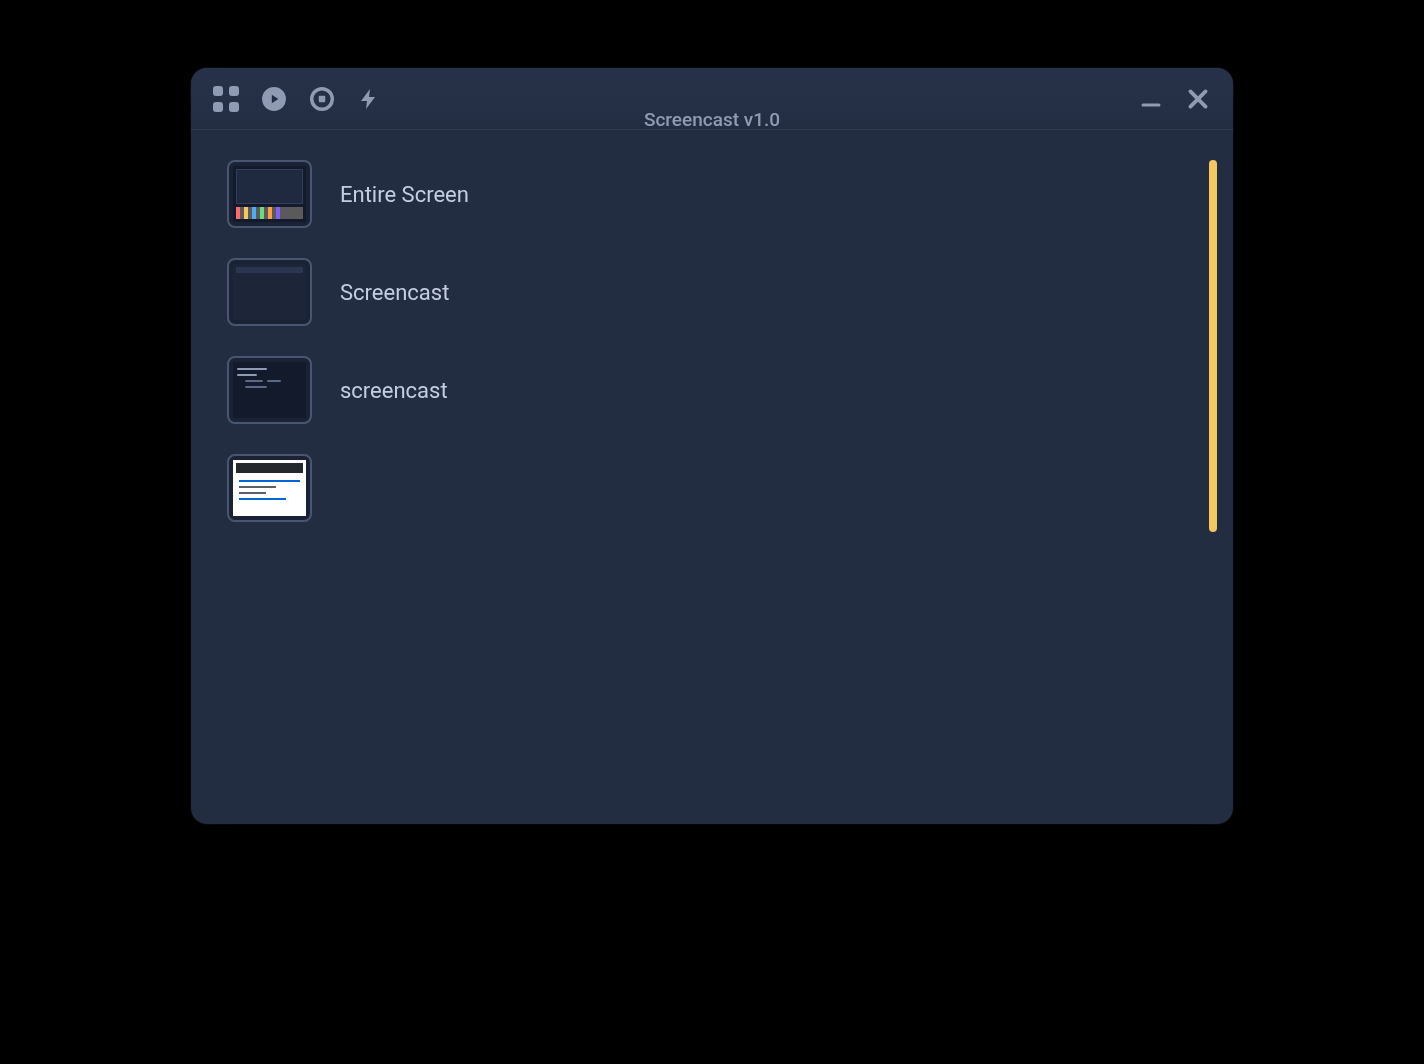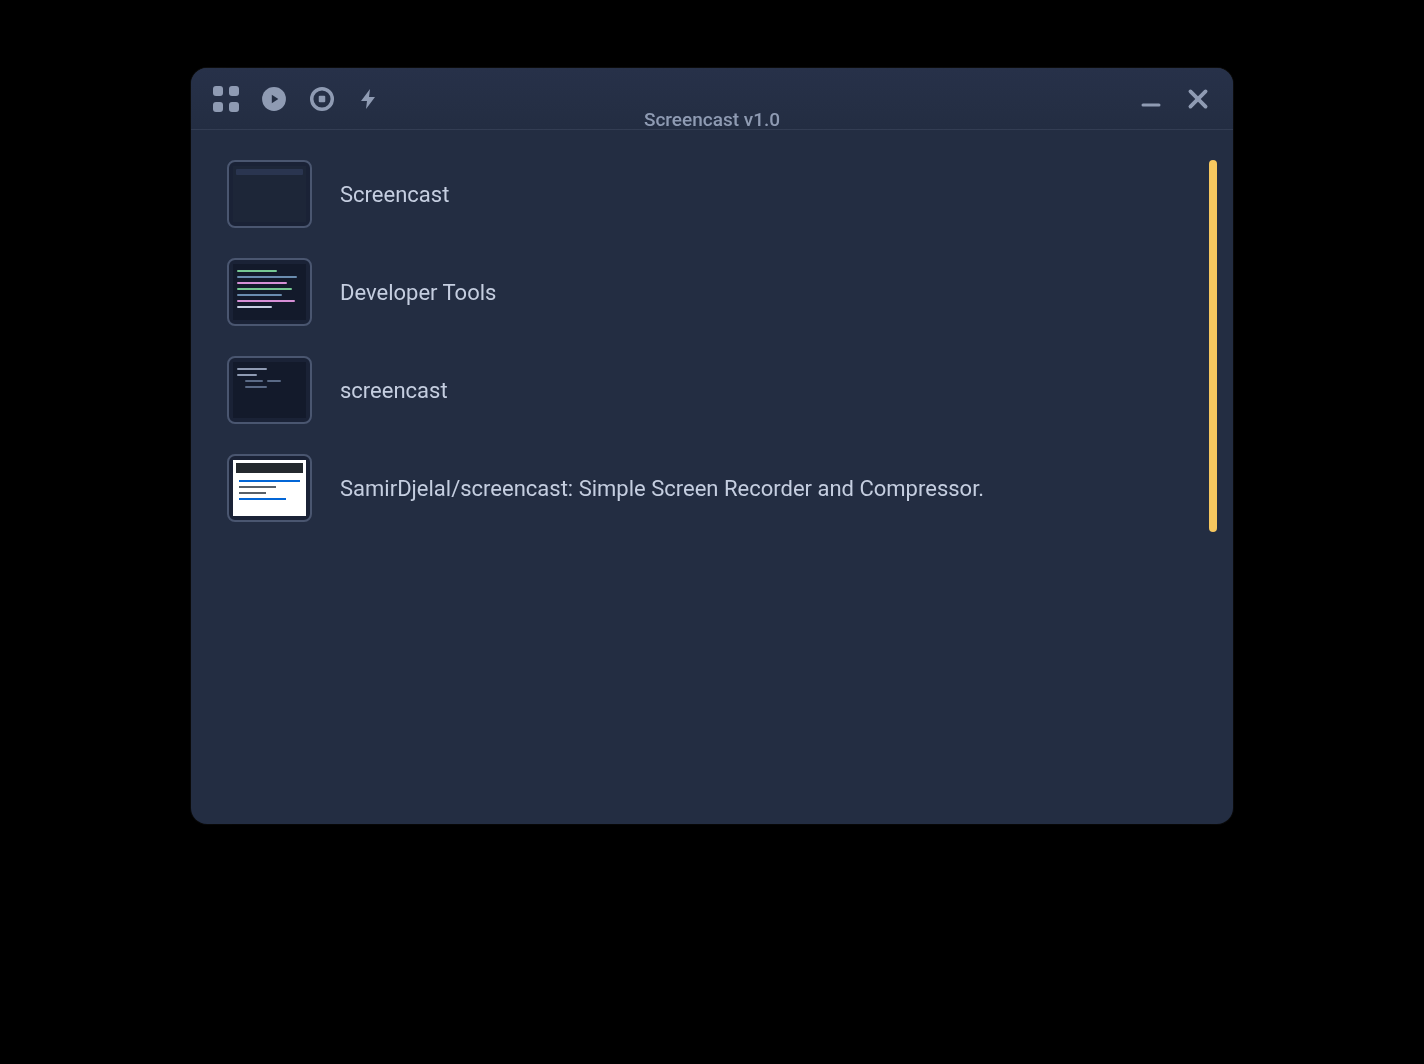--- a/index.html
+++ b/index.html
@@ -237,41 +237,33 @@
             <line x1="5" y1="5" x2="19" y2="19"></line>
             <line x1="19" y1="5" x2="5" y2="19"></line>
           </svg>
       </div>
     </div>
   </div>
 
   <div class="body">
     <div class="list">
 
+    <div class="list-item">
+          <div class="thumb">
+            <div class="prev dark p-entire"></div>
+          </div>
+          <div class="label">Entire Screen</div>
+        </div>
         <div class="list-item">
           <div class="thumb">
             <div class="prev dark" style="background: rgb(29, 38, 56);">
               <div class="bar" style="left: 3px; right: 3px; top: 3px; height: 6px; background: rgb(42, 53, 80);"></div>
             </div>
           </div>
           <div class="label">Screencast</div>
-        </div>
-        <div class="list-item">
-          <div class="thumb">
-            <div class="prev dark p-code">
-              <div class="bar"></div>
-              <div class="bar"></div>
-              <div class="bar"></div>
-              <div class="bar"></div>
-              <div class="bar"></div>
-              <div class="bar"></div>
-              <div class="bar"></div>
-            </div>
-          </div>
-          <div class="label">Developer Tools</div>
         </div>
         <div class="list-item">
           <div class="thumb">
             <div class="prev dark p-term">
               <div class="bar"></div>
               <div class="bar"></div>
               <div class="bar"></div>
               <div class="bar"></div>
               <div class="bar"></div>
             </div>
@@ -280,20 +272,19 @@
         </div>
         <div class="list-item">
           <div class="thumb">
             <div class="prev light p-git">
               <div class="hl"></div>
               <div class="hl2"></div>
               <div class="hl3"></div>
               <div class="hl4"></div>
             </div>
           </div>
-          <div class="label">SamirDjelal/screencast: Simple Screen Recorder and Compressor.</div>
         </div>
       </div>
     <div class="scrollbar-track">
       <div class="scrollbar-thumb"></div>
     </div>
   </div>
 </div>
 
 </body></html>

